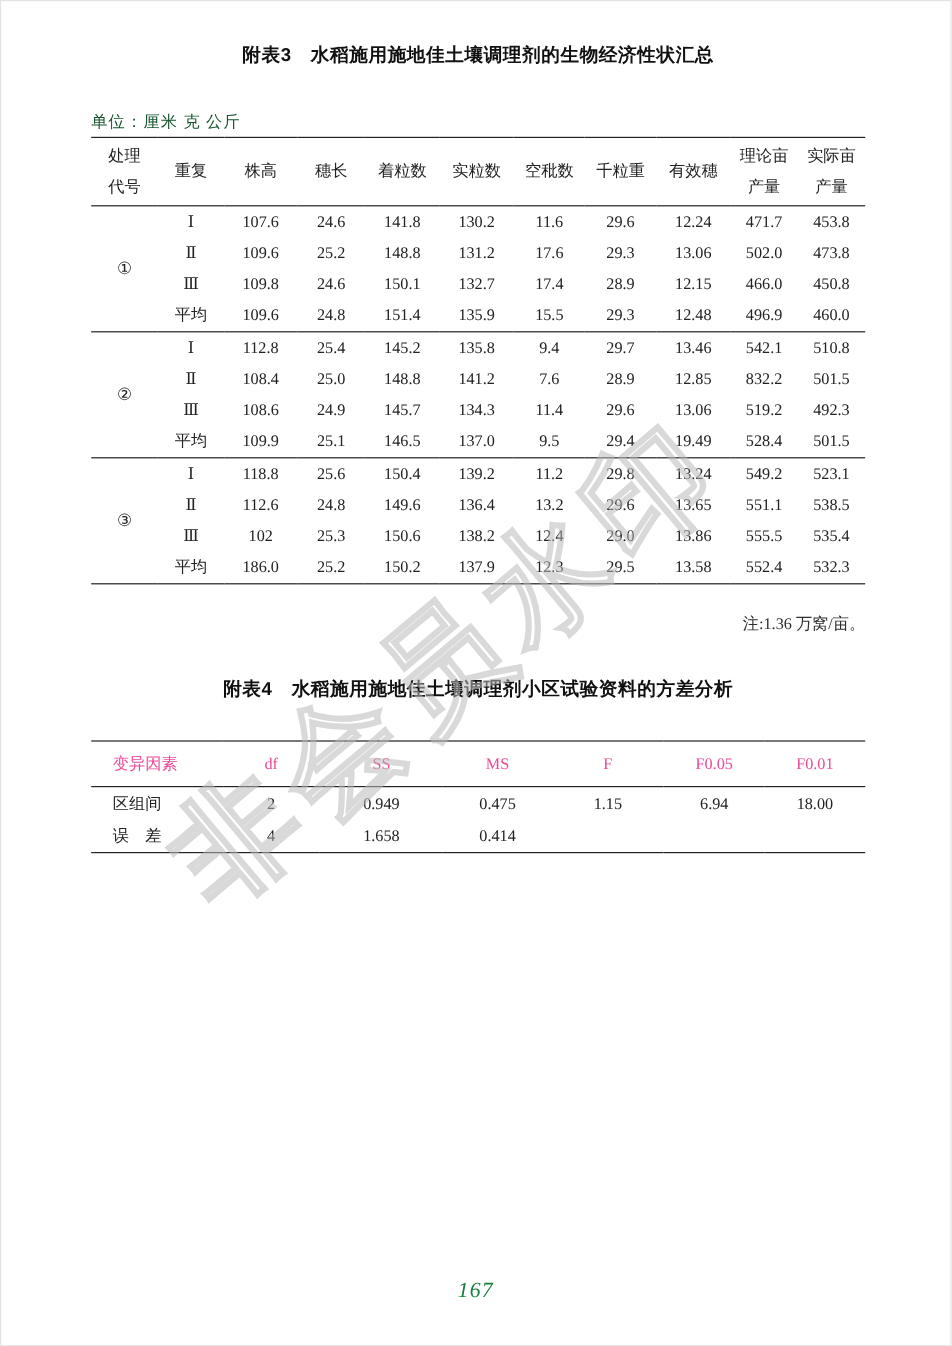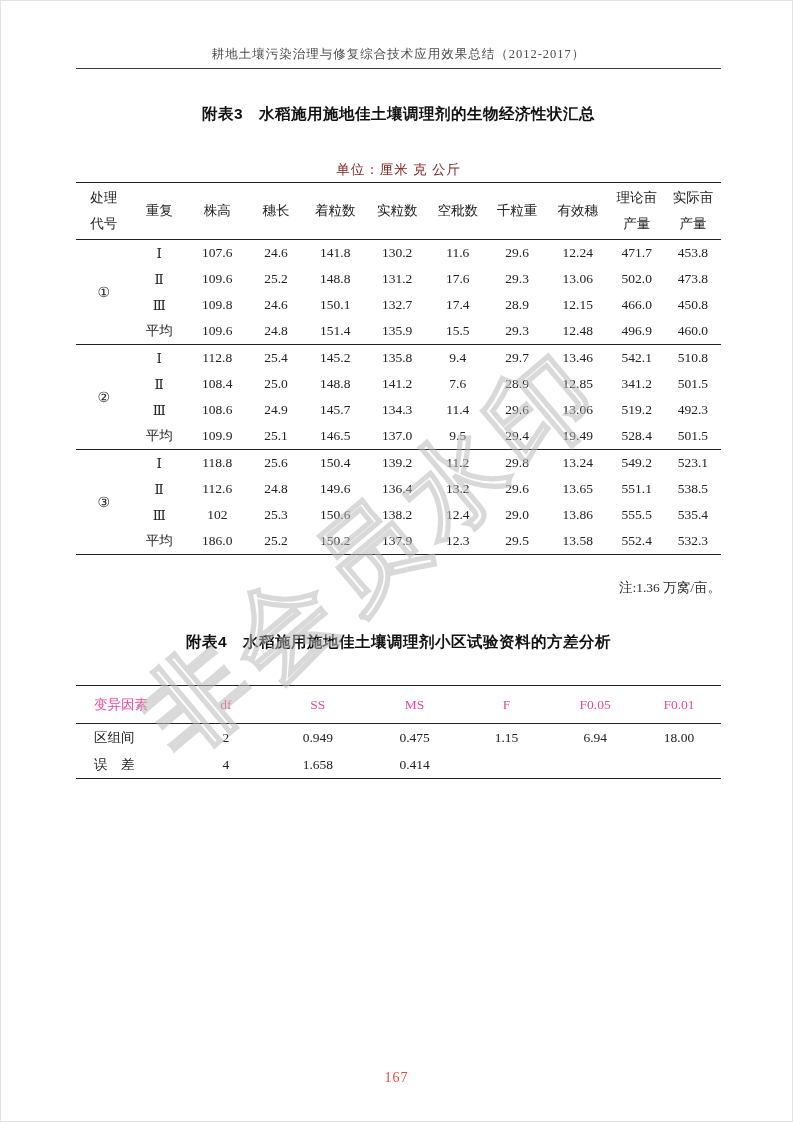--- a/index.html
+++ b/index.html
@@ -35,23 +35,23 @@
     font-size:15.5px;
     text-align:center;
     color:#111;
     letter-spacing:0.5px;
   }
   .title-3{margin-top:35px;}
   .title-4{margin-top:35px;}
   .unit-note{
     margin-top:36px;
     margin-bottom:3px;
-    text-align:center;
+    text-align:left;
     font-size:13.5px;
-    color:#7f1d1d;
+    color:#14532d;
     letter-spacing:1px;
   }
   table{
     width:100%;
     border-collapse:collapse;
     table-layout:fixed;
   }
   .bio-table{
     border-top:1.8px solid #222;
     border-bottom:1.8px solid #222;
@@ -130,35 +130,35 @@
     color:transparent;
     -webkit-text-stroke:2px rgba(185,185,185,0.55);
     pointer-events:none;
     z-index:5;
   }
   .page-number{
     position:absolute;
     left:0; right:0;
     bottom:35px;
     text-align:center;
-    font-size:14px;
-    color:#ef4444;
+    font-size:18px;
+    color:#15803d;
     letter-spacing:1px;
+    font-style:italic;
   }
 </style>
 </head>
 <body>
 
 <div class="page">
 
   <div class="watermark">非会员水印</div>
 
   <div class="content">
 
-    <div class="doc-header">耕地土壤污染治理与修复综合技术应用效果总结（2012-2017）</div>
 
     <div class="table-title title-3">附表3　水稻施用施地佳土壤调理剂的生物经济性状汇总</div>
 
     <div class="unit-note">单位：厘米 克 公斤</div>
 
     <table class="bio-table">
       <colgroup>
         <col style="width:8.6%">
           <col style="width:8.6%">
           <col style="width:9.4%">
@@ -276,21 +276,21 @@
           </tr>
           <tr>
             <td>Ⅱ</td>
             <td>108.4</td>
             <td>25.0</td>
             <td>148.8</td>
             <td>141.2</td>
             <td>7.6</td>
             <td>28.9</td>
             <td>12.85</td>
-            <td>341.2</td>
+            <td>832.2</td>
             <td>501.5</td>
           </tr>
           <tr>
             <td>Ⅲ</td>
             <td>108.6</td>
             <td>24.9</td>
             <td>145.7</td>
             <td>134.3</td>
             <td>11.4</td>
             <td>29.6</td>

